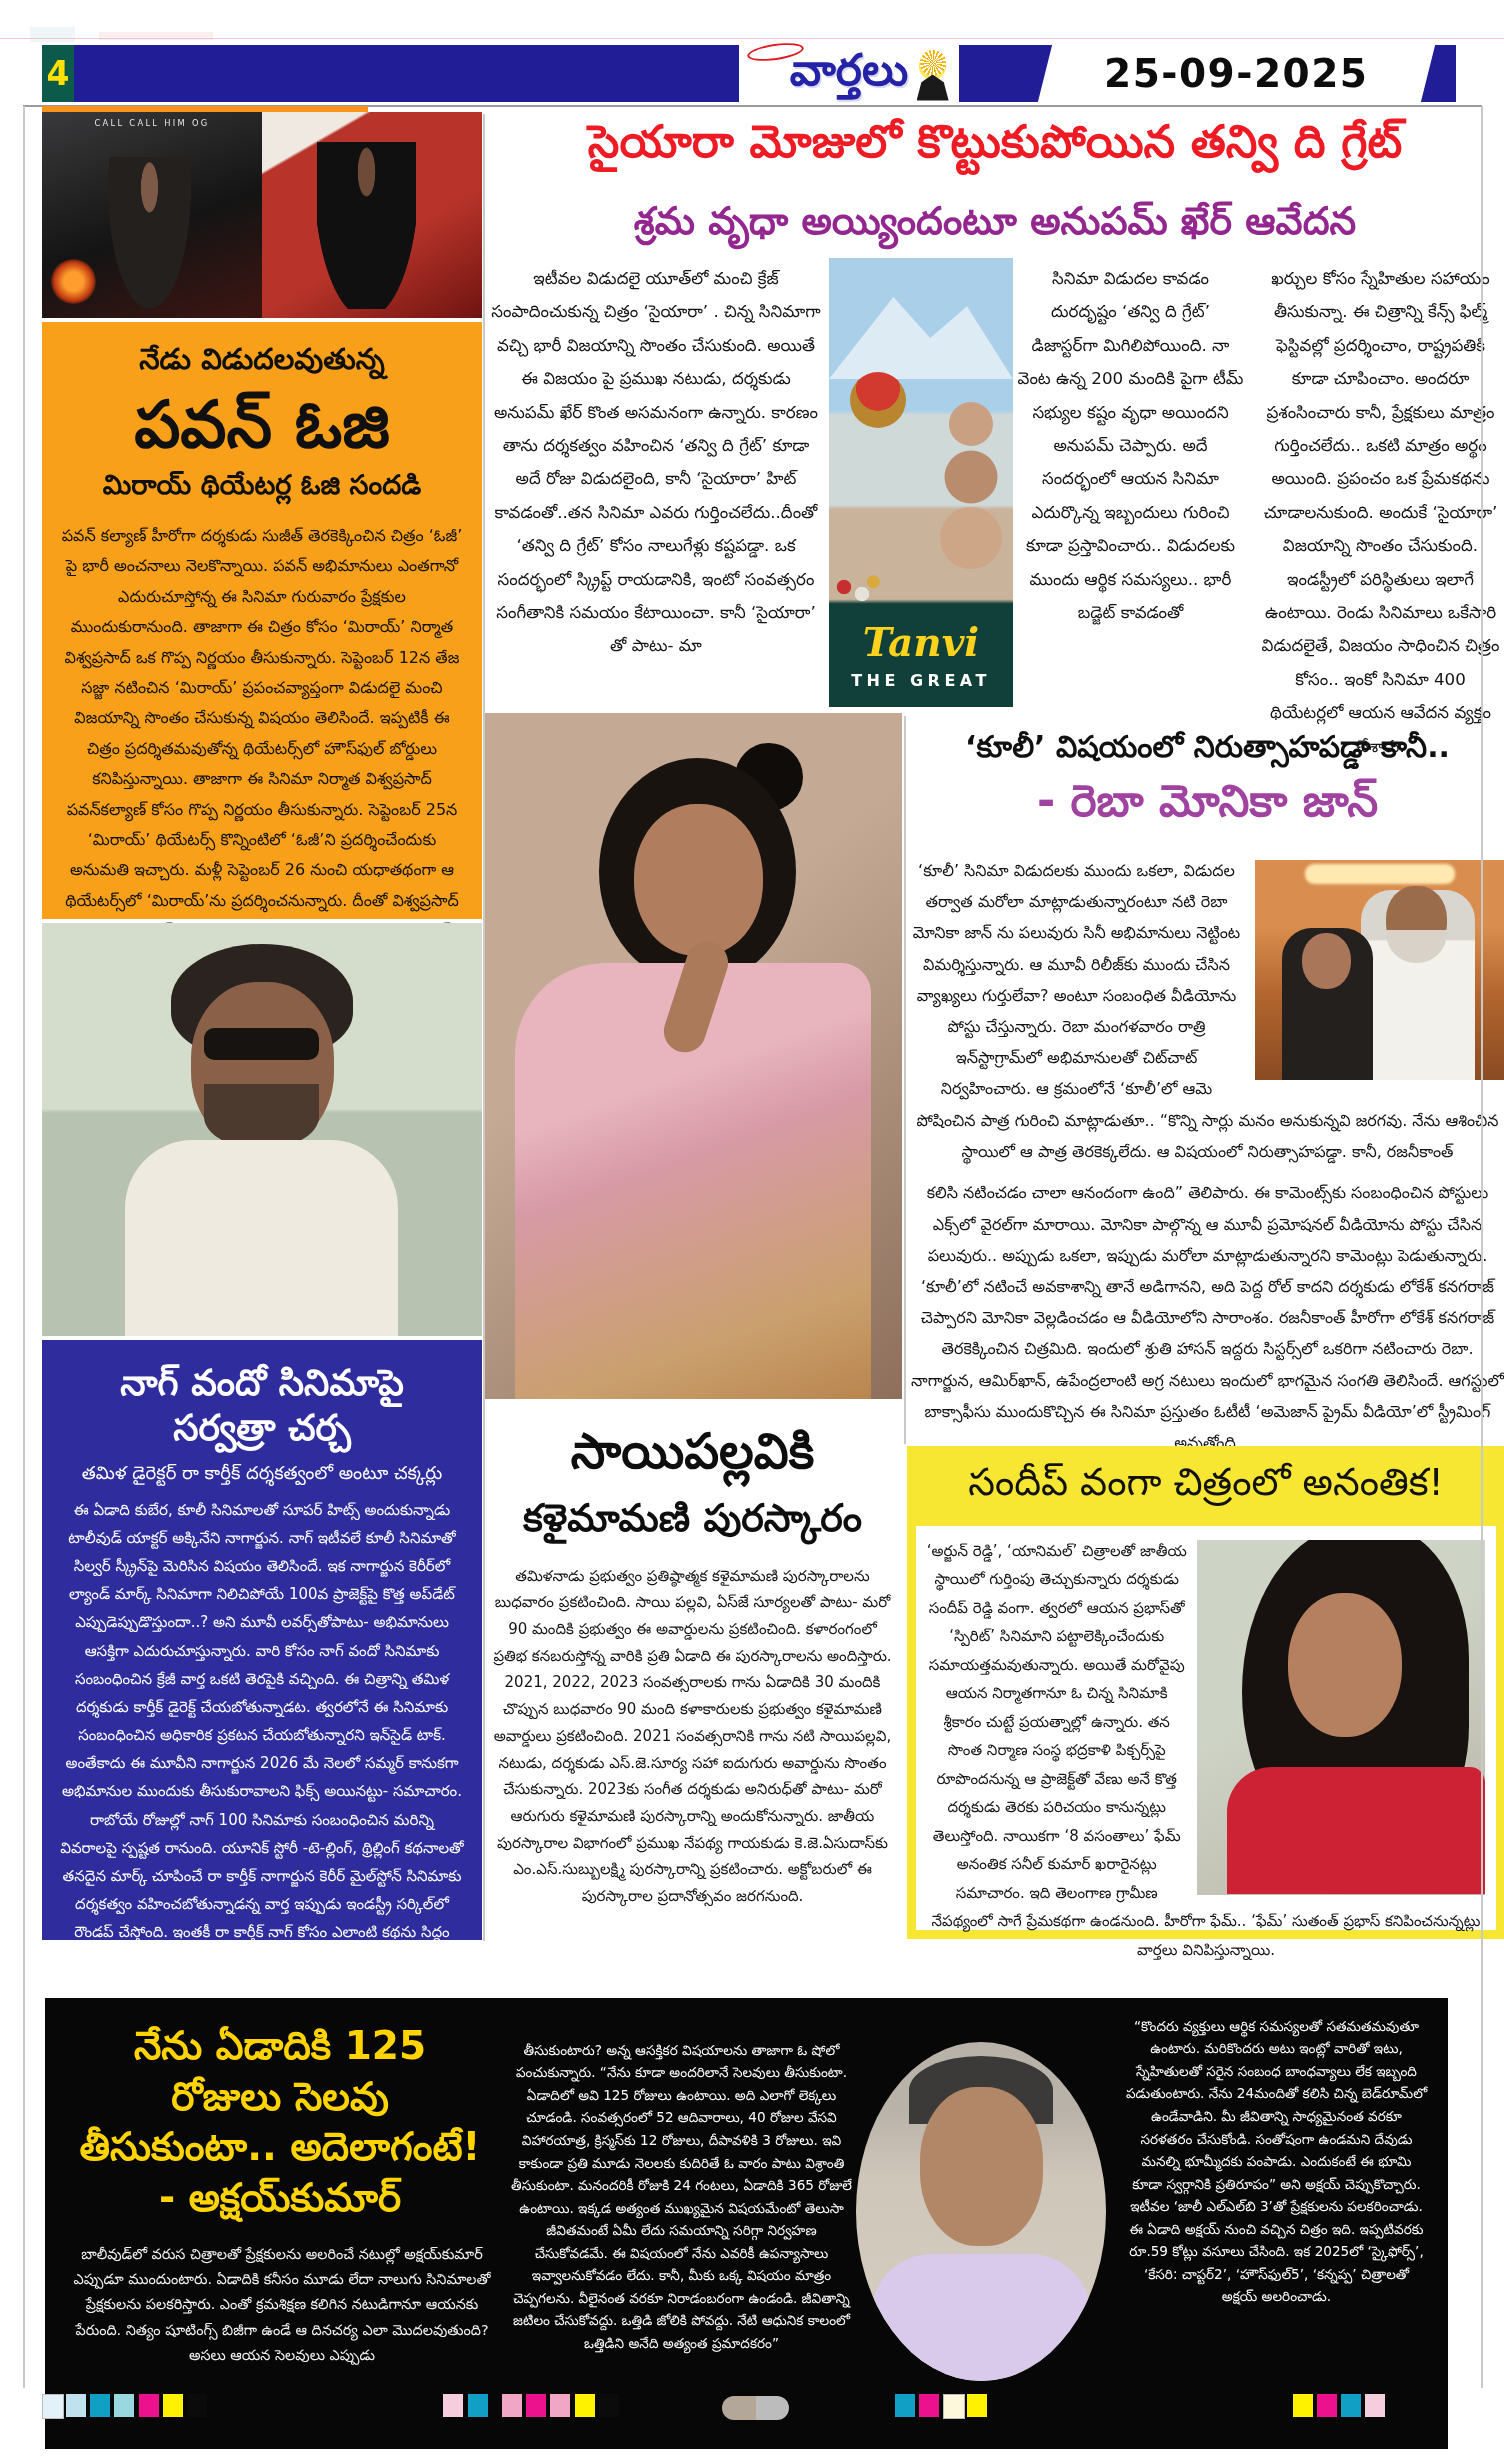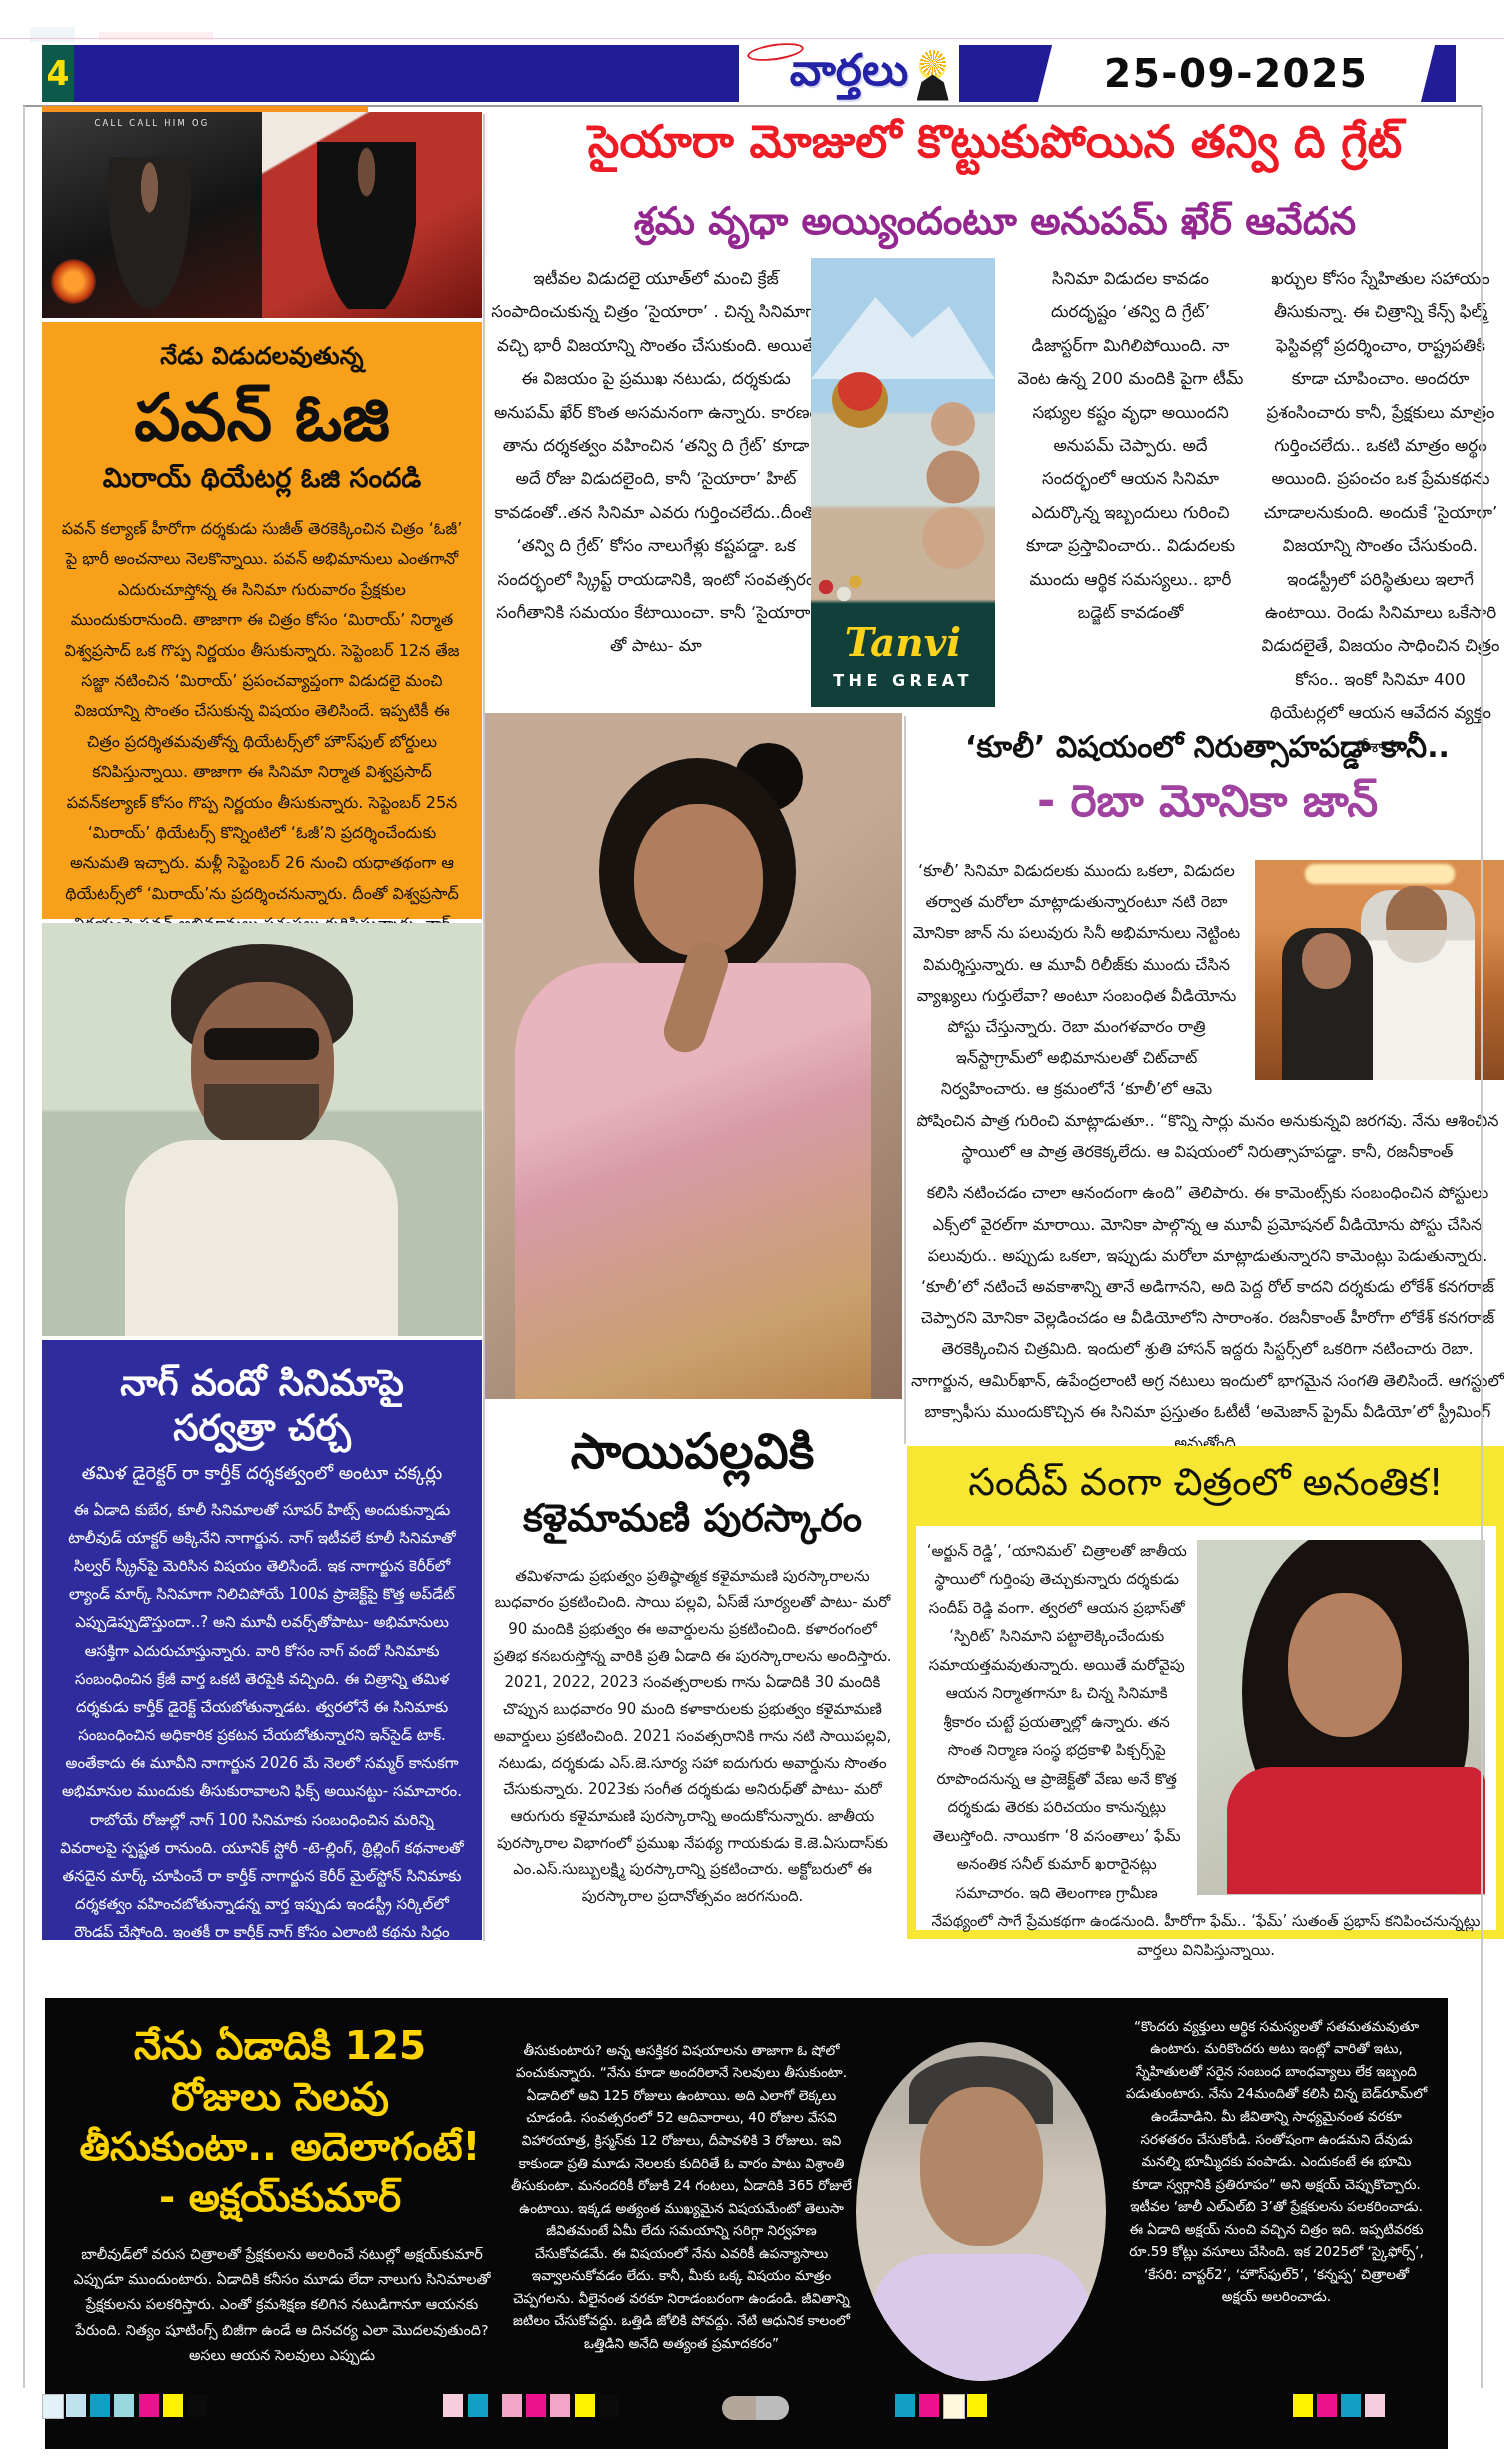--- a/index.html
+++ b/index.html
@@ -29,30 +29,30 @@
   .posterL .cap{position:absolute;top:6px;width:100%;text-align:center;color:#e8e8e8;font-size:8.3px;letter-spacing:2.3px;}
   .posterL .fig{position:absolute;left:30%;top:45px;width:83px;height:152px;background:radial-gradient(ellipse at 50% 20%,#7d5a48 0 14%,#23201e 15% 70%,transparent 71%);}
   .posterL .flame{position:absolute;left:9px;bottom:13.6px;width:45px;height:45px;background:radial-gradient(circle,#ff9d2e 0 30%,#c23a10 60%,transparent 75%);border-radius:50%;}
   .posterR{width:50%;height:100%;background:linear-gradient(150deg,#efe9e2 0 18%,#b8342a 19% 60%,#701410 100%);position:relative;}
   .posterR .fig{position:absolute;left:25%;top:30px;width:99px;height:167px;background:radial-gradient(ellipse at 50% 18%,#6e4b39 0 12%,#101010 13% 75%,transparent 76%);}
   
   .mainhead{color:#ee1b24;font-weight:800;font-size:45px;}
   .subhead{color:#93278f;font-weight:800;font-size:38px;}
   .bodytxt{color:#141414;font-size:16.7px;line-height:2.0;}
   
-  .tanvi{left:811px;top:258px;width:184px;height:449px;background:linear-gradient(#aacfe8 0 34%,#cfd9d8 35% 55%,#c9b39b 56% 76%,#11403a 77% 100%);overflow:hidden;}
+  .tanvi{left:829px;top:258px;width:184px;height:449px;background:linear-gradient(#aacfe8 0 34%,#cfd9d8 35% 55%,#c9b39b 56% 76%,#11403a 77% 100%);overflow:hidden;}
   .tanvi .mtn{position:absolute;left:0;top:30px;width:100%;height:91px;background:#e9f1f6;clip-path:polygon(0 100%,35% 10%,55% 55%,75% 20%,100% 100%);opacity:.8;}
   .tanvi .beanie{position:absolute;left:21px;top:114px;width:56px;height:56px;border-radius:50%;background:radial-gradient(circle at 50% 30%,#d33a2f 0 45%,#b9862f 46% 100%);}
   .tanvi .face1{position:absolute;right:20px;top:144px;width:44px;height:44px;border-radius:50%;background:#caa083;box-shadow:0 53px 0 4.5px #b98c6d,0 114px 0 9px #cda687;}
   .tanvi .flowers{position:absolute;left:6px;bottom:99px;width:45px;height:35px;background:radial-gradient(circle at 20% 40%,#c62f2f 0 6.8px,transparent 7.6px),radial-gradient(circle at 60% 60%,#e5e2da 0 6.8px,transparent 7.6px),radial-gradient(circle at 85% 25%,#d8a93c 0 6px,transparent 6.8px);}
   .tanvi .title{position:absolute;left:0;bottom:42px;width:100%;text-align:center;color:#ffd21c;font-size:39px;font-weight:800;font-family:"DejaVu Serif","Liberation Serif",serif;font-style:italic;}
   .tanvi .subtitle{position:absolute;left:0;bottom:16.7px;width:100%;text-align:center;color:#ffffff;font-size:16px;letter-spacing:4.5px;font-weight:700;}
   
   .ogbox{left:42px;top:322px;width:440px;height:597px;background:#f9a01b;color:#101010;box-sizing:border-box;padding:20px 16.7px;}
-  .ogbox .k1{font-size:24px;font-weight:700;}
+  .ogbox .k1{font-size:29px;font-weight:700;}
   .ogbox .k2{font-size:65px;font-weight:800;line-height:1.05;margin:7.6px 0 10.6px 0;}
   .ogbox .k3{font-size:27px;font-weight:700;margin-bottom:13.6px;}
   .ogbox .b{font-size:16px;line-height:1.9;}
   
   .nagphoto{left:42px;top:923px;width:440px;height:413px;background:linear-gradient(#d4dccc 0 45%,#b7c2b0 46% 100%);overflow:hidden;}
   .nagphoto .hair{position:absolute;left:129px;top:21px;width:182px;height:114px;background:#2b2320;border-radius:50% 50% 40% 40%;}
   .nagphoto .face{position:absolute;left:149px;top:59px;width:143px;height:167px;background:#8a6048;border-radius:46%;}
   .nagphoto .shades{position:absolute;left:162px;top:105px;width:115px;height:32px;background:#171310;border-radius:10.6px;}
   .nagphoto .beard{position:absolute;left:162px;top:161px;width:115px;height:65px;background:#4d3a2e;border-radius:0 0 50% 50%;}
   .nagphoto .sweater{position:absolute;left:83px;top:217px;width:273px;height:205px;background:#efeadf;border-radius:68px 68px 0 0;}

